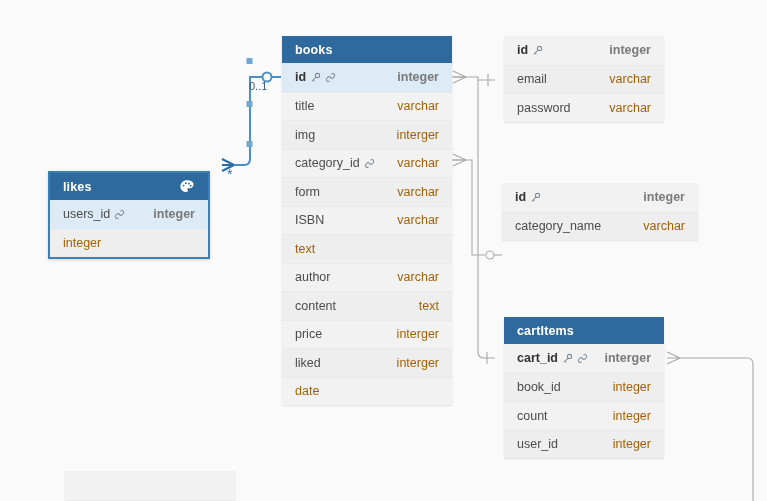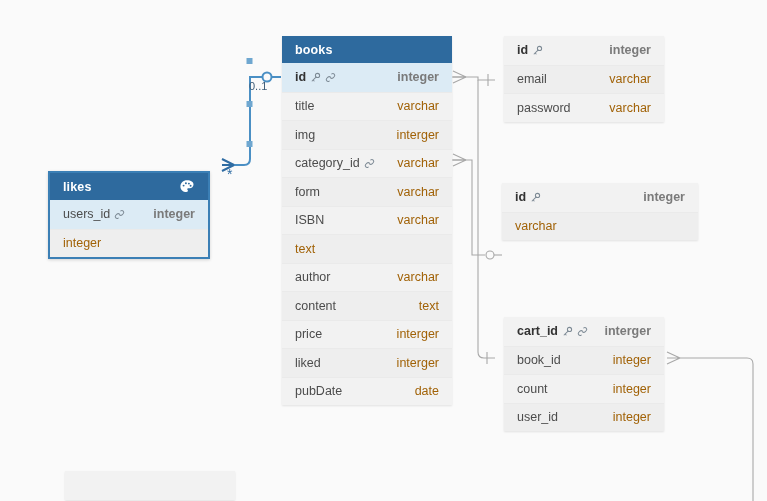--- a/index.html
+++ b/index.html
@@ -219,21 +219,20 @@
     </div>
     <div class="row">
       <span class="fld">price</span>
       <span class="typ">interger</span>
     </div>
     <div class="row alt">
       <span class="fld">liked</span>
       <span class="typ">interger</span>
     </div>
     <div class="row">
-      <span class="fld">pubDate</span>
       <span class="typ">date</span>
     </div>
   </div>
 
   <div class="table" id="tbl-users" style="left:504px; top:36px; width:160px;">
     <div class="row" style="border-top:none;">
       <span class="fld key">
         <span>id</span>
         <svg class="mini" viewBox="0 0 12 12">
           <circle cx="8.2" cy="3.8" r="2.3" fill="none" stroke="#7d8a95" stroke-width="1.1"></circle>
@@ -257,25 +256,29 @@
       <span class="fld key">
         <span>id</span>
         <svg class="mini" viewBox="0 0 12 12">
           <circle cx="8.2" cy="3.8" r="2.3" fill="none" stroke="#7d8a95" stroke-width="1.1"></circle>
           <path d="M6.6 5.5 L2.3 9.8 M3.4 8.7 L4.5 9.8" fill="none" stroke="#7d8a95" stroke-width="1.1" stroke-linecap="round"></path>
         </svg>
       </span>
       <span class="typ" style="color:#7a7a7a;font-weight:bold;">integer</span>
     </div>
     <div class="row alt">
+      <span class="fld">category_name</span>
       <span class="typ">varchar</span>
     </div>
   </div>
 
   <div class="table" id="tbl-cartitems" style="left:504px; top:317px; width:160px;">
+    <div class="thead">
+      <span class="tname">cartItems</span>
+    </div>
     <div class="row" style="border-top:none;">
       <span class="fld key">
         <span>cart_id</span>
         <svg class="mini" viewBox="0 0 12 12">
           <circle cx="8.2" cy="3.8" r="2.3" fill="none" stroke="#7d8a95" stroke-width="1.1"></circle>
           <path d="M6.6 5.5 L2.3 9.8 M3.4 8.7 L4.5 9.8" fill="none" stroke="#7d8a95" stroke-width="1.1" stroke-linecap="round"></path>
         </svg>
         <svg class="mini" viewBox="0 0 12 12">
           <path d="M7.4 2.1a2 2 0 0 1 2.8 2.8L8.8 6.3a2 2 0 0 1-2.8 0" fill="none" stroke="#7d8a95" stroke-width="1.1" stroke-linecap="round"></path>
           <path d="M4.6 9.9a2 2 0 0 1-2.8-2.8L3.2 5.7a2 2 0 0 1 2.8 0" fill="none" stroke="#7d8a95" stroke-width="1.1" stroke-linecap="round"></path>

